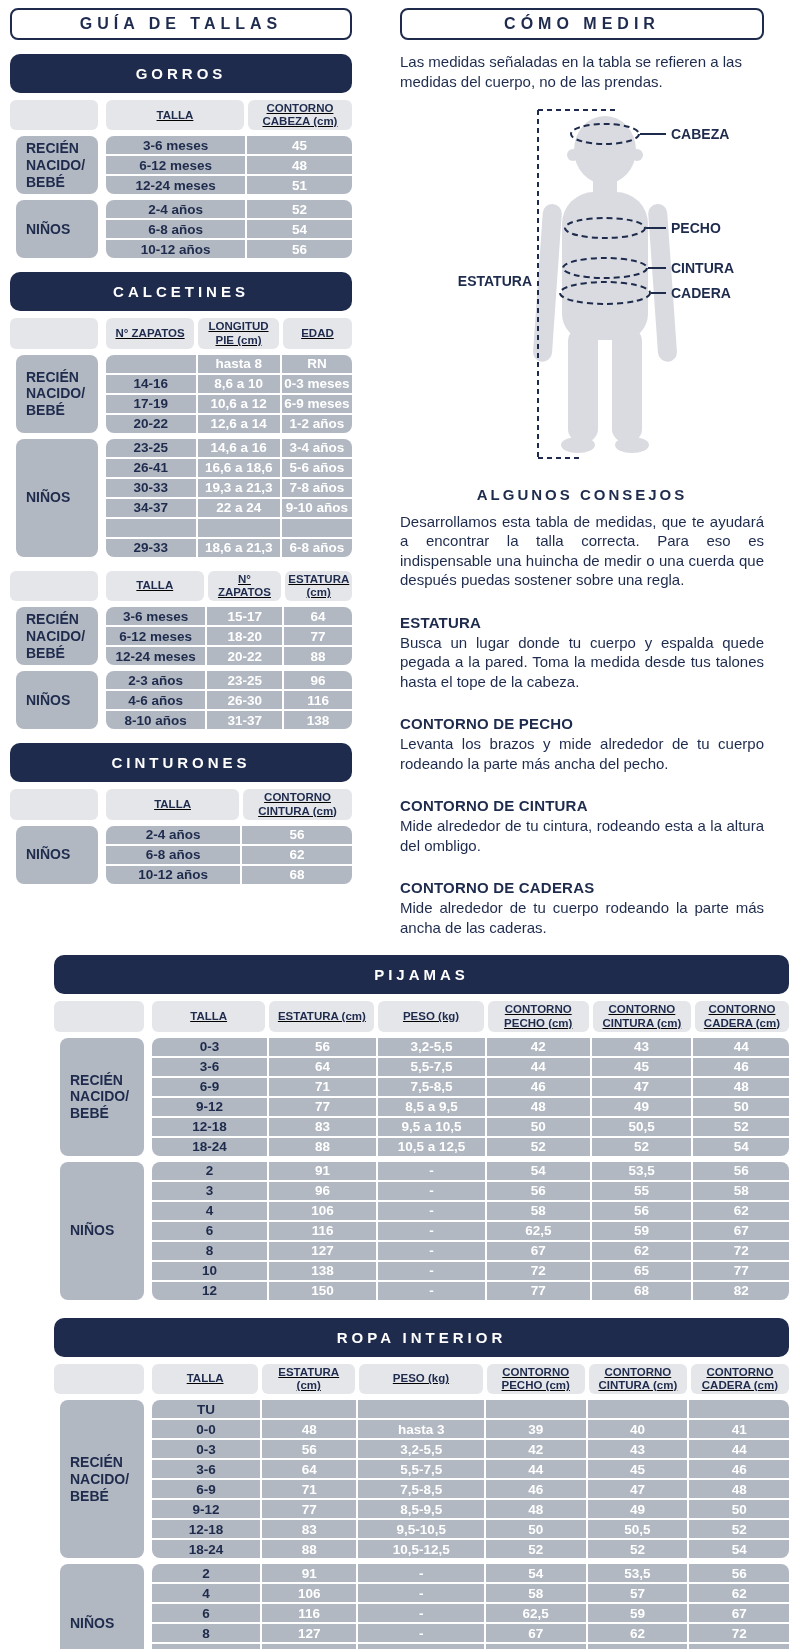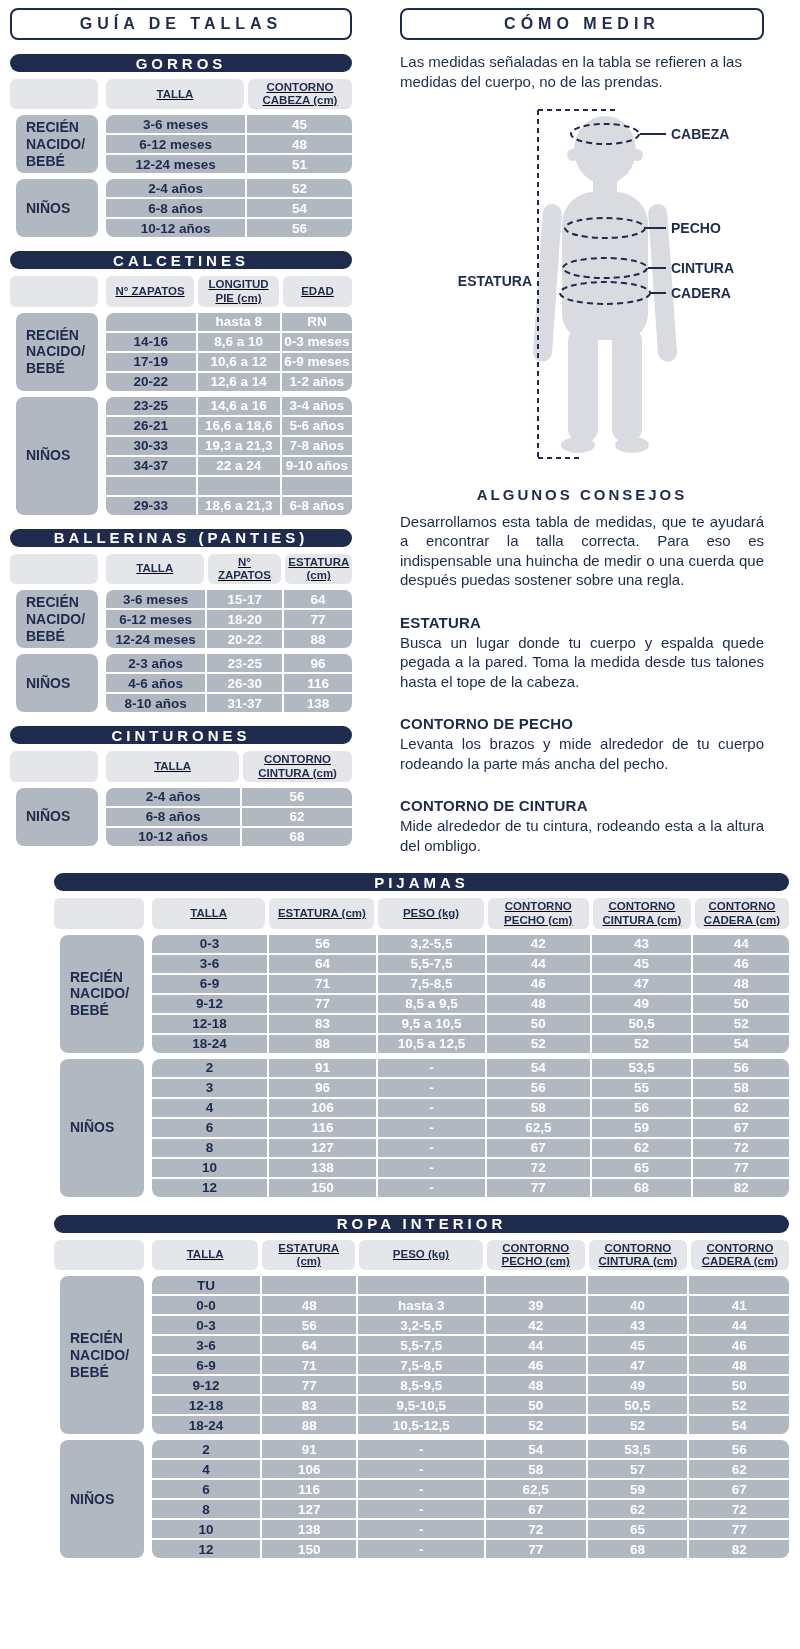--- a/index.html
+++ b/index.html
@@ -5,21 +5,21 @@
   html,body{margin:0;padding:0;background:#fff;}
   .page{width:800px;height:1649px;background:#fff;font-family:"Liberation Sans",sans-serif;overflow:hidden;position:relative;
         --navy:#1e2b4d;--cell:#b2b8c1;--chip:#e5e6ea;--sil:#d9dbe0;}
   .top{display:flex;padding:8px 36px 0 10px;gap:48px;}
   .col-left{width:342px;flex:none;}
   .col-right{flex:1;min-width:0;}
 
   .title-box{border:2px solid var(--navy);border-radius:8px;height:28px;display:flex;align-items:center;justify-content:center;
              color:var(--navy);font-weight:700;font-size:16px;letter-spacing:5px;}
   .tbl-section{margin-top:14px;}
-  .bar{background:var(--navy);border-radius:10px;height:18px;display:flex;align-items:center;justify-content:center;
+  .bar{background:var(--navy);border-radius:10px;height:39px;display:flex;align-items:center;justify-content:center;
        color:#fff;font-weight:700;font-size:15px;letter-spacing:4px;margin-bottom:7px;}
 
   .tbl{--row-h:18px;}
   .t-head{display:grid;grid-template-columns:var(--label-w) 1fr;gap:8px;margin-bottom:5px;text-decoration:underline;}
   .t-corner{background:var(--chip);border-radius:6px;}
   .t-cols{display:grid;grid-template-columns:var(--data-cols);gap:4px;}
   .t-colh{background:var(--chip);border-radius:6px;color:var(--navy);font-weight:700;font-size:11.5px;line-height:1.15;
           display:flex;align-items:center;justify-content:center;text-align:center;min-height:28px;padding:2px 3px;box-sizing:border-box;}
   .t-group{display:grid;grid-template-columns:var(--label-w) 1fr;gap:8px;margin-top:6px;}
   .t-group:first-of-type{margin-top:0;}
@@ -144,21 +144,21 @@
             </div>
             <div class="t-group" data-name="table-group">
               <div class="t-glabel" data-name="group-label">NIÑOS</div>
               <div class="t-rows" data-name="group-rows">
                 <div class="t-row" data-name="table-row">
                   <div class="t-cell first" data-name="table-cell">23-25</div>
                   <div class="t-cell" data-name="table-cell">14,6 a 16</div>
                   <div class="t-cell" data-name="table-cell">3-4 años</div>
                 </div>
                 <div class="t-row" data-name="table-row">
-                  <div class="t-cell first" data-name="table-cell">26-21</div>
+                  <div class="t-cell first" data-name="table-cell">26-41</div>
                   <div class="t-cell" data-name="table-cell">16,6 a 18,6</div>
                   <div class="t-cell" data-name="table-cell">5-6 años</div>
                 </div>
                 <div class="t-row" data-name="table-row">
                   <div class="t-cell first" data-name="table-cell">30-33</div>
                   <div class="t-cell" data-name="table-cell">19,3 a 21,3</div>
                   <div class="t-cell" data-name="table-cell">7-8 años</div>
                 </div>
                 <div class="t-row" data-name="table-row">
                   <div class="t-cell first" data-name="table-cell">34-37</div>
@@ -174,21 +174,20 @@
                   <div class="t-cell first" data-name="table-cell">29-33</div>
                   <div class="t-cell" data-name="table-cell">18,6 a 21,3</div>
                   <div class="t-cell" data-name="table-cell">6-8 años</div>
                 </div>
               </div>
             </div>
           </div>
       </section>
 
       <section class="tbl-section" data-name="ballerinas-section">
-        <div class="bar" data-name="ballerinas-header-bar">BALLERINAS (PANTIES)</div>
         <div class="tbl" data-name="ballerinas-table">
             <div class="t-head" data-name="table-header-row">
               <div class="t-corner" data-name="corner-spacer"></div>
               <div class="t-cols" data-name="column-headers">
                 <div class="t-colh" data-name="column-header">TALLA</div>
                 <div class="t-colh" data-name="column-header">N° ZAPATOS</div>
                 <div class="t-colh" data-name="column-header">ESTATURA (cm)</div>
               </div>
             </div>
             <div class="t-group" data-name="table-group">
@@ -321,20 +320,24 @@
         <p data-name="estatura-text">Busca un lugar donde tu cuerpo y espalda quede pegada a la pared. Toma la medida desde tus talones hasta el tope de la cabeza.</p>
       </div>
       <div class="msection" data-name="contorno-pecho-section">
         <h4 data-name="contorno-pecho-heading">CONTORNO DE PECHO</h4>
         <p data-name="contorno-pecho-text">Levanta los brazos y mide alrededor de tu cuerpo rodeando la parte más ancha del pecho.</p>
       </div>
       <div class="msection" data-name="contorno-cintura-section">
         <h4 data-name="contorno-cintura-heading">CONTORNO DE CINTURA</h4>
         <p data-name="contorno-cintura-text">Mide alrededor de tu cintura, rodeando esta a la altura del ombligo.</p>
       </div>
+      <div class="msection" data-name="contorno-caderas-section">
+        <h4 data-name="contorno-caderas-heading">CONTORNO DE CADERAS</h4>
+        <p data-name="contorno-caderas-text">Mide alrededor de tu cuerpo rodeando la parte más ancha de las caderas.</p>
+      </div>
     </div>
   </div>
 
   <section class="tbl-section full" data-name="pijamas-section">
     <div class="bar" data-name="pijamas-header-bar">PIJAMAS</div>
     <div class="tbl" data-name="pijamas-table">
         <div class="t-head" data-name="table-header-row">
           <div class="t-corner" data-name="corner-spacer"></div>
           <div class="t-cols" data-name="column-headers">
             <div class="t-colh" data-name="column-header">TALLA</div>

